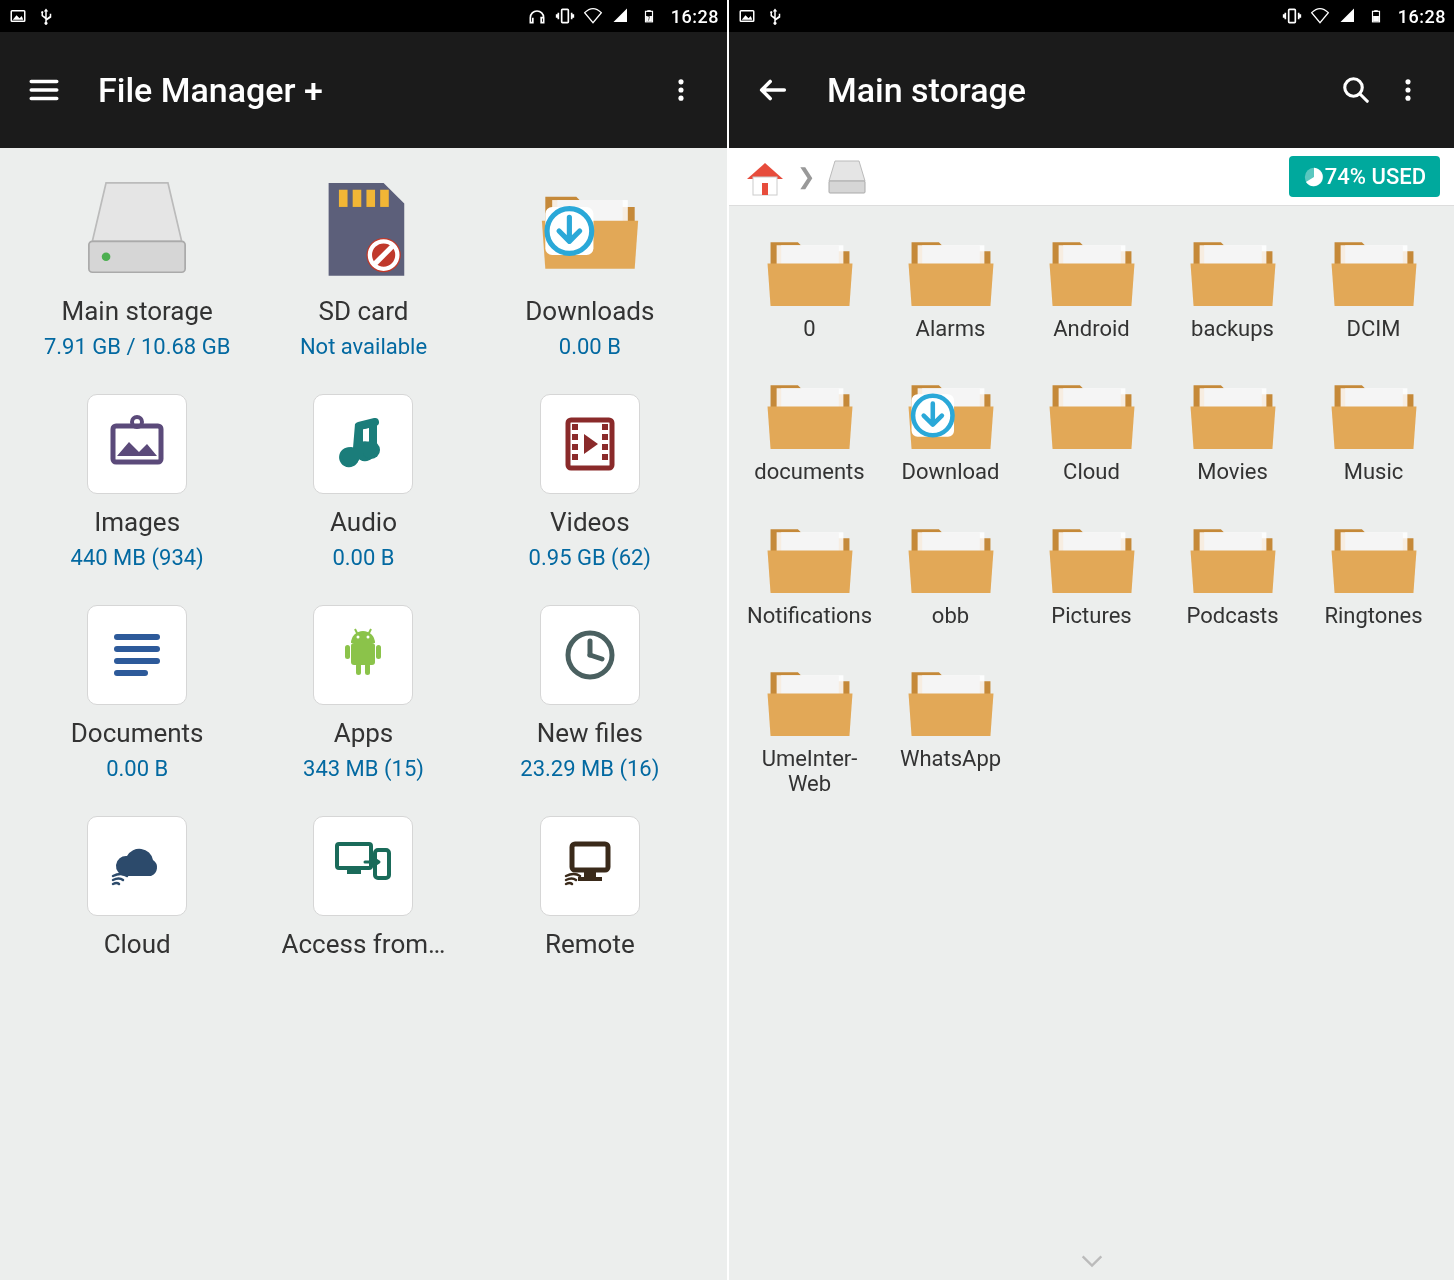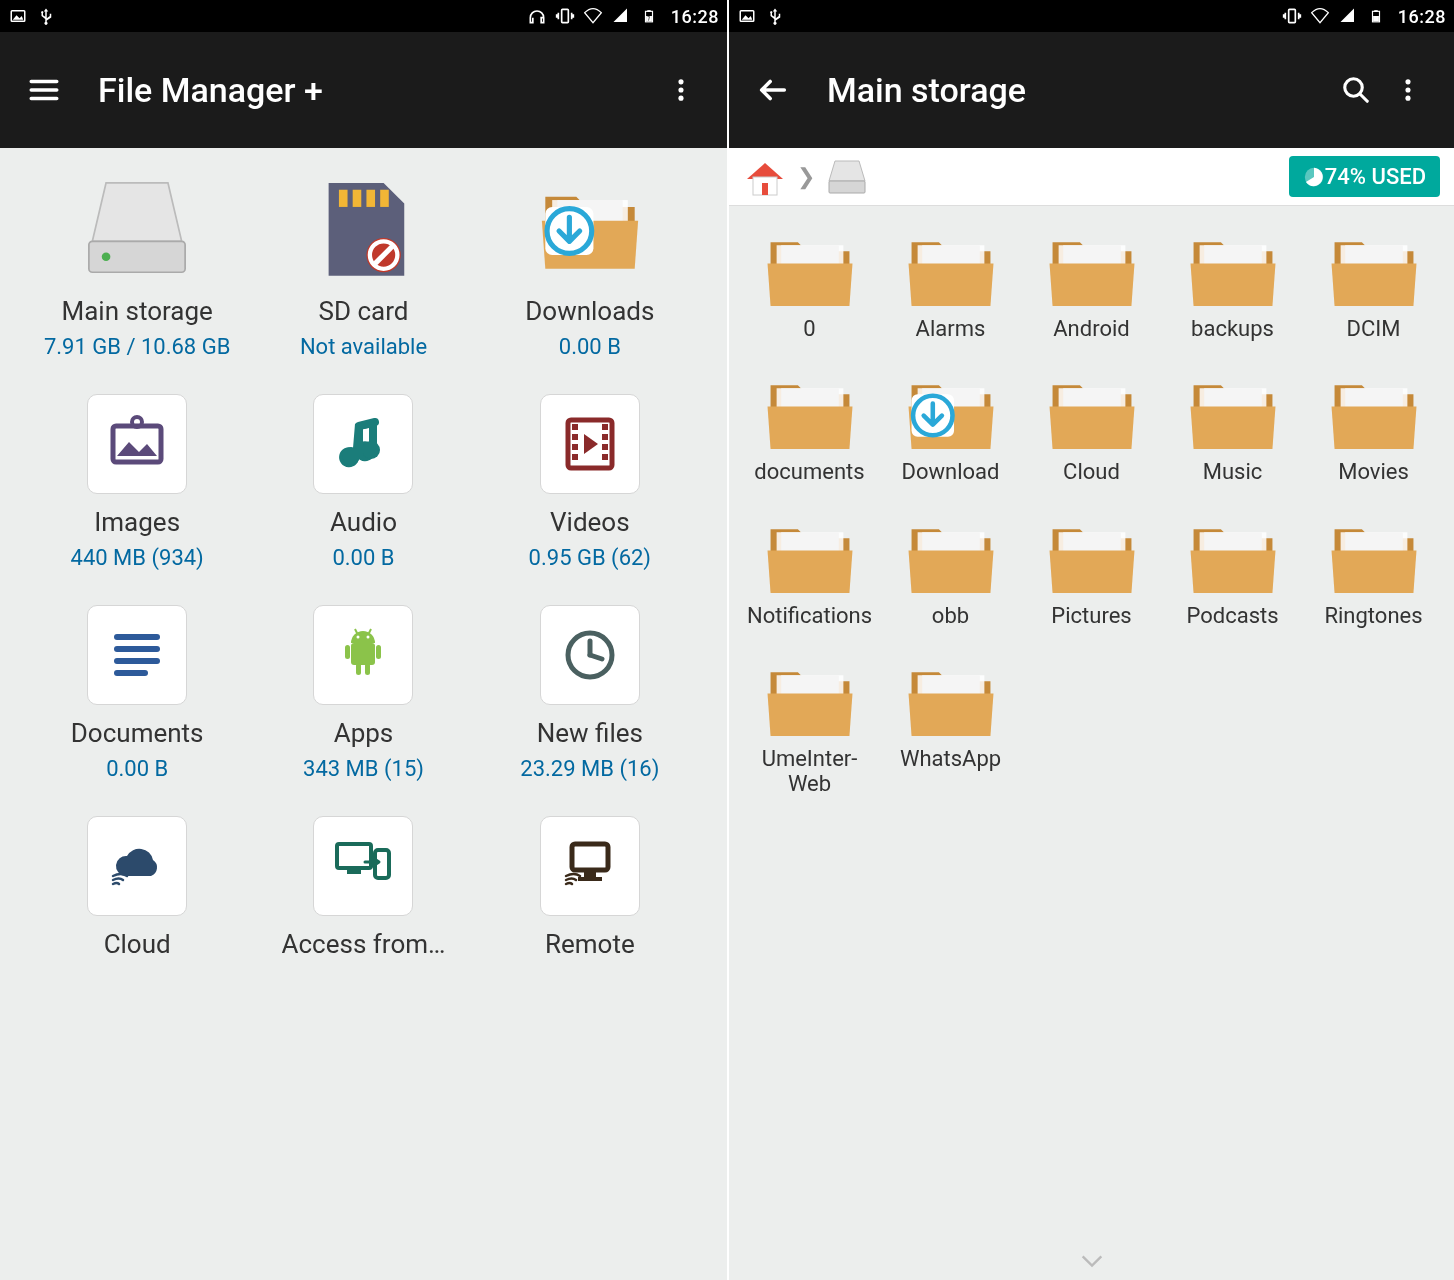--- a/index.html
+++ b/index.html
@@ -646,27 +646,27 @@
       <div class="folder-item">
     <svg class="folder-svg" viewBox="0 0 64 58">
       <use href="#ico-folder-tab"></use>
     </svg>
     <div class="flabel">Cloud</div>
   </div>
       <div class="folder-item">
     <svg class="folder-svg" viewBox="0 0 64 58">
       <use href="#ico-folder-tab"></use>
     </svg>
+    <div class="flabel">Movies</div>
+  </div>
+      <div class="folder-item">
+    <svg class="folder-svg" viewBox="0 0 64 58">
+      <use href="#ico-folder-tab"></use>
+    </svg>
     <div class="flabel">Music</div>
-  </div>
-      <div class="folder-item">
-    <svg class="folder-svg" viewBox="0 0 64 58">
-      <use href="#ico-folder-tab"></use>
-    </svg>
-    <div class="flabel">Movies</div>
   </div>
       <div class="folder-item">
     <svg class="folder-svg" viewBox="0 0 64 58">
       <use href="#ico-folder-tab"></use>
     </svg>
     <div class="flabel">Notifica­tions</div>
   </div>
       <div class="folder-item">
     <svg class="folder-svg" viewBox="0 0 64 58">
       <use href="#ico-folder-tab"></use>

